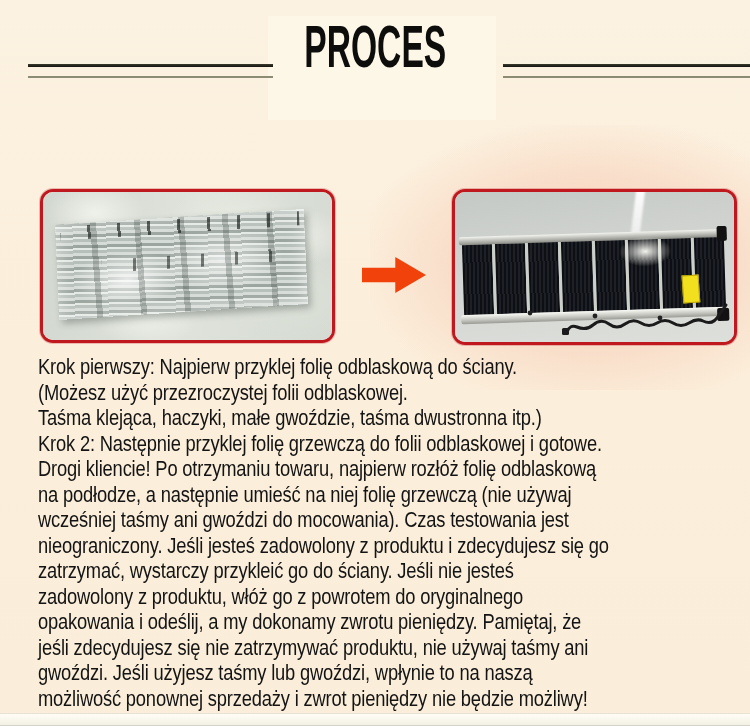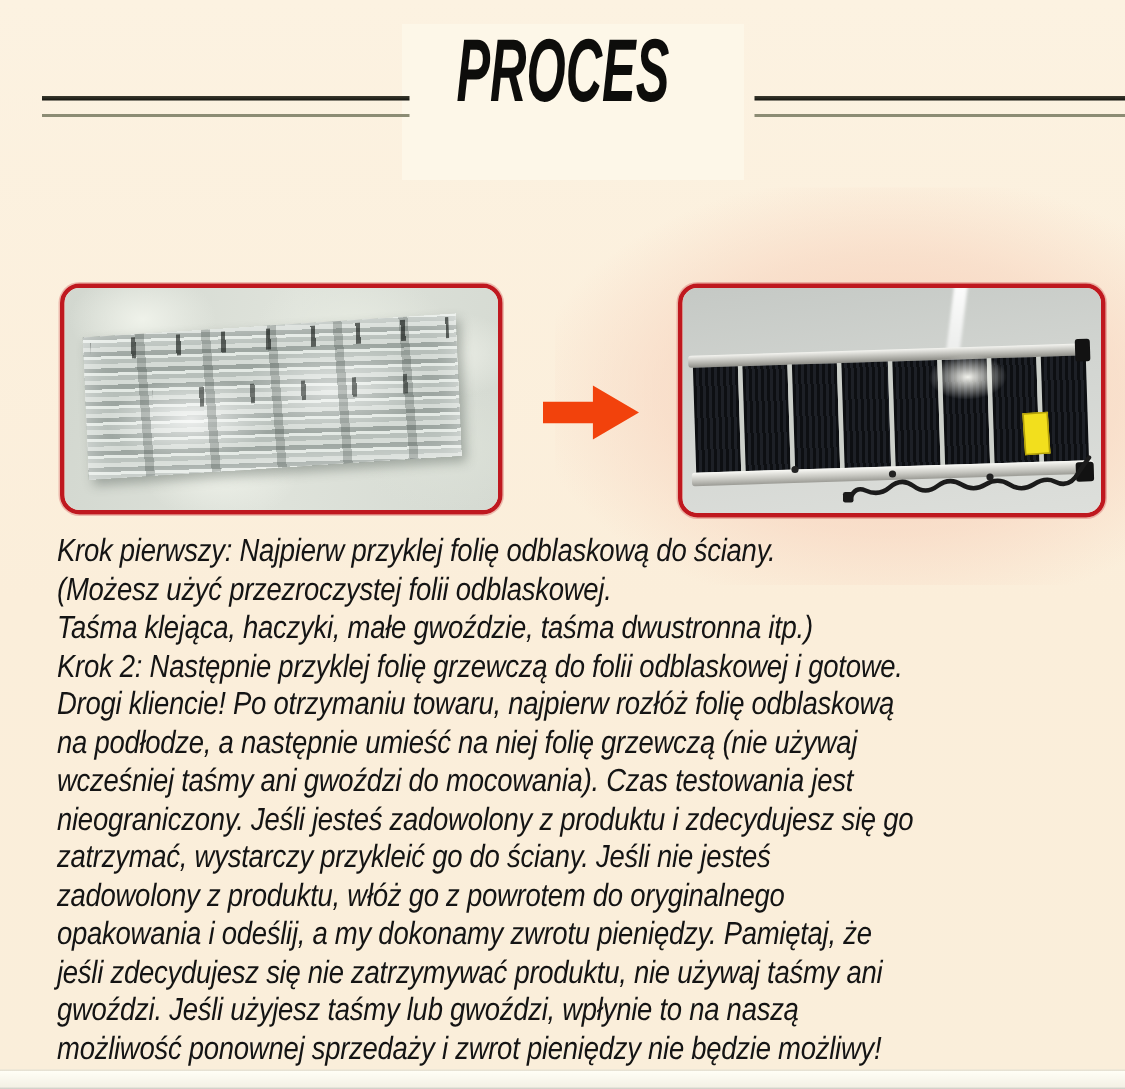--- a/index.html
+++ b/index.html
@@ -2,21 +2,21 @@
 <html><head>
 <meta charset="utf-8">
 <style>
   html,body{margin:0;padding:0;}
   body{
     width:750px;height:726px;overflow:hidden;position:relative;
     font-family:"Liberation Sans",sans-serif;
     background:#fbeedb;
   }
   .page{position:absolute;inset:0;width:750px;height:726px;overflow:hidden;
-    background:linear-gradient(180deg,#fcf2e1 0%,#fbeeda 55%,#faeeda 100%);font-style:italic;}
+    background:linear-gradient(180deg,#fcf2e1 0%,#fbeeda 55%,#faeeda 100%);}
 
   
   .bg-peach{position:absolute;left:370px;top:125px;width:430px;height:265px;
     background:radial-gradient(ellipse at 52% 52%,rgba(246,204,182,.95) 0%,rgba(247,213,192,.6) 48%,rgba(250,238,218,0) 76%);}
 
   
   .title-box{position:absolute;left:268px;top:16px;width:228px;height:104px;background:#fdf7e8;}
   .rule{position:absolute;height:3px;}
   .rule-l-top{left:28px;top:64px;width:245px;background:linear-gradient(#3a3a2e,#14140e);}
   .rule-l-bot{left:28px;top:76px;width:245px;height:2px;background:#8c8c74;}

